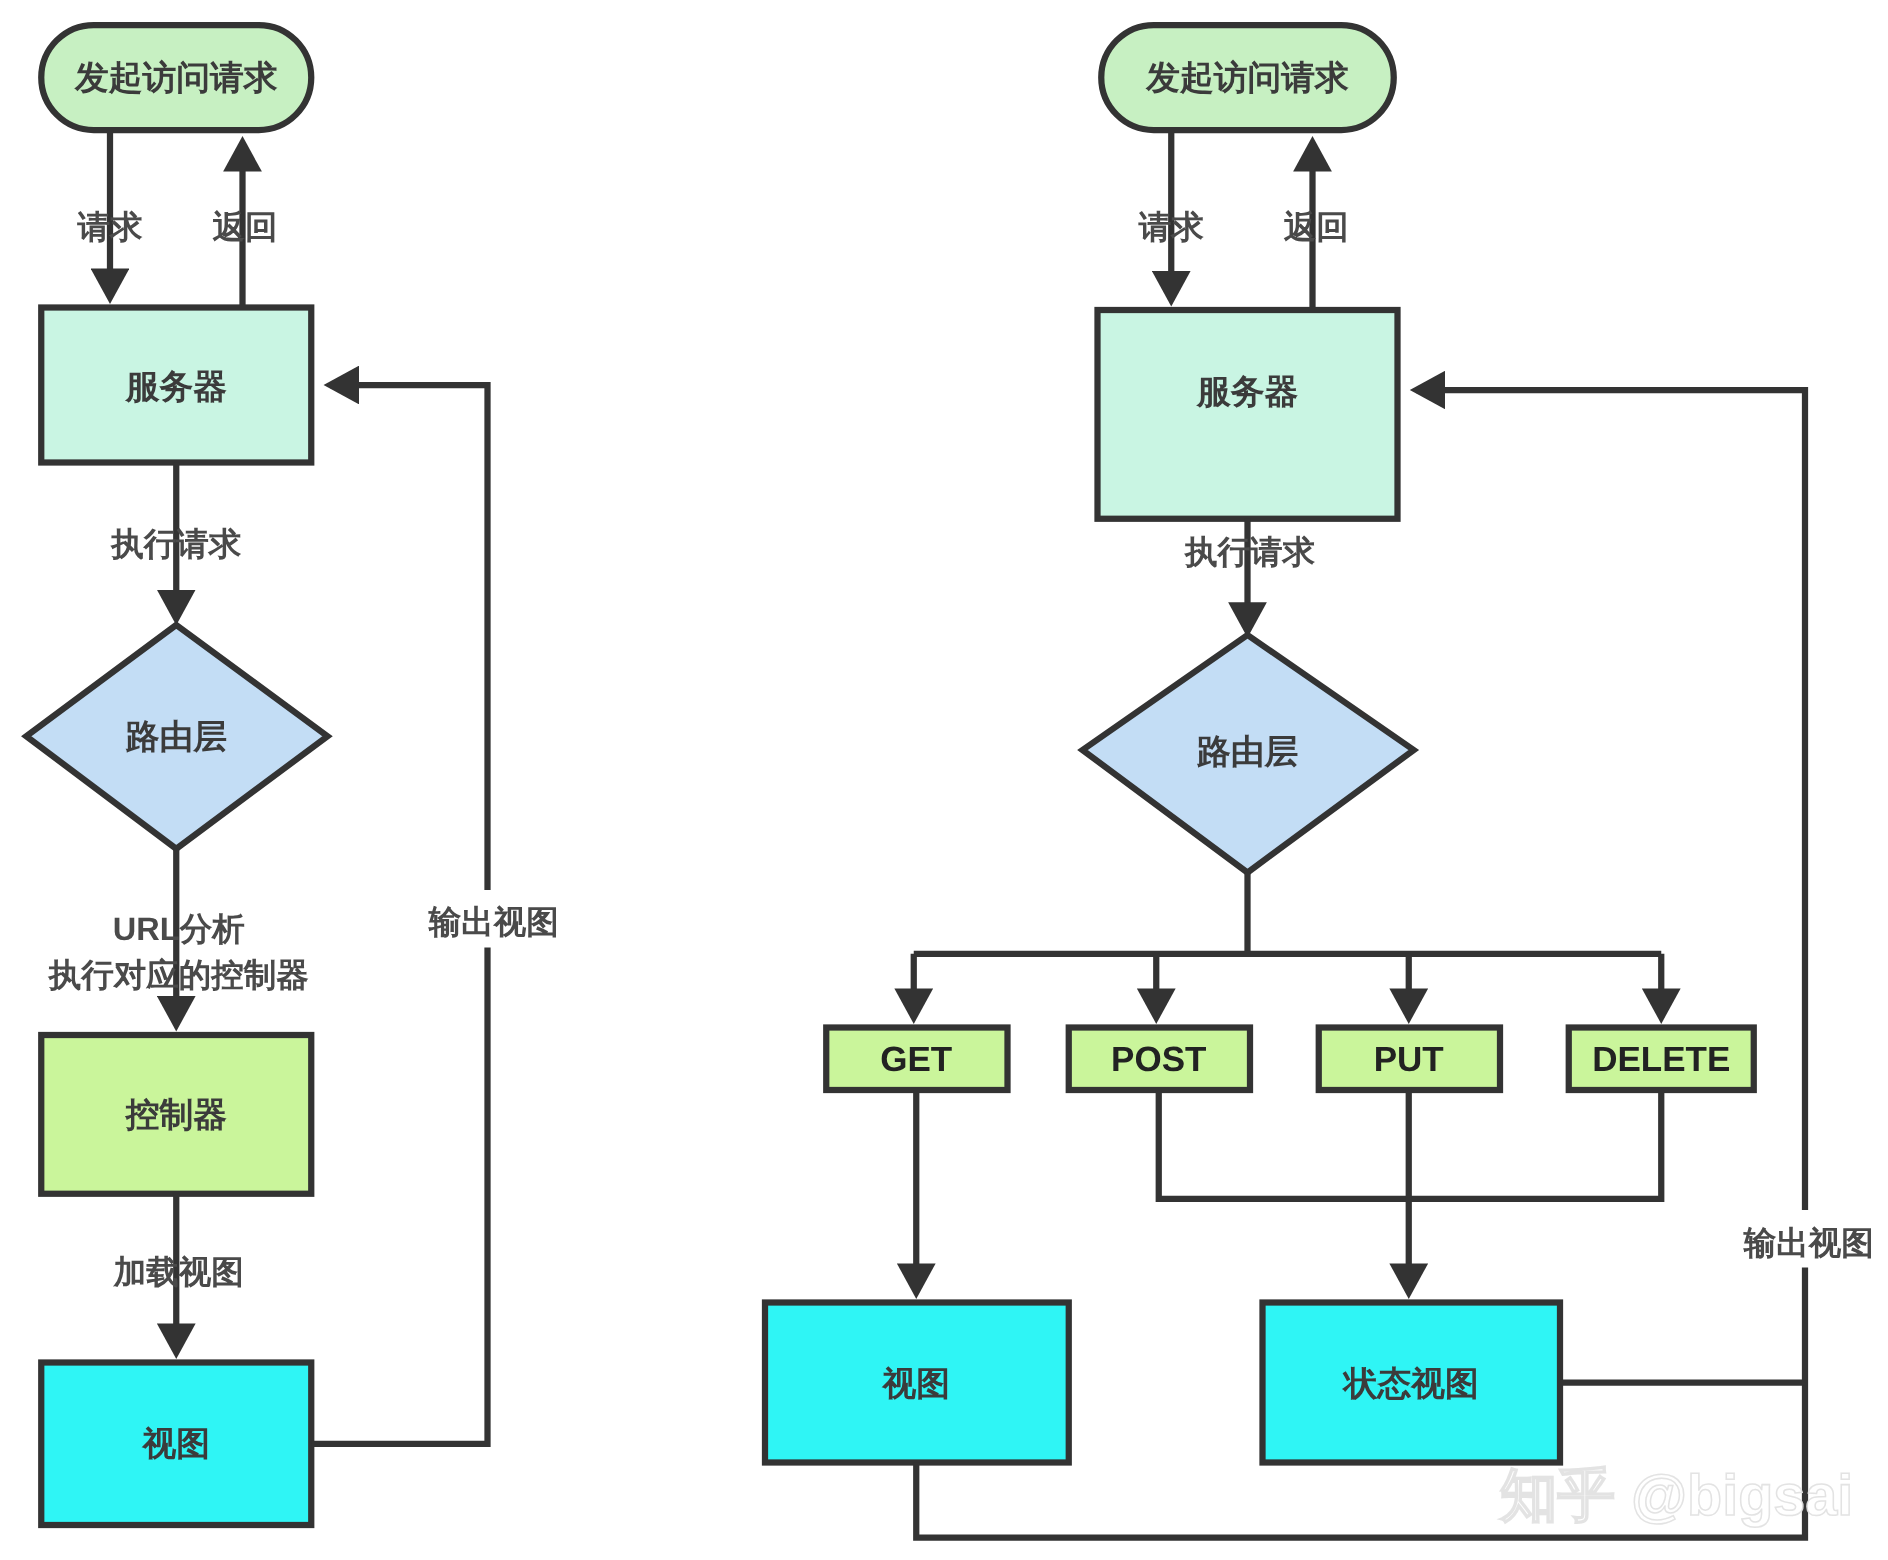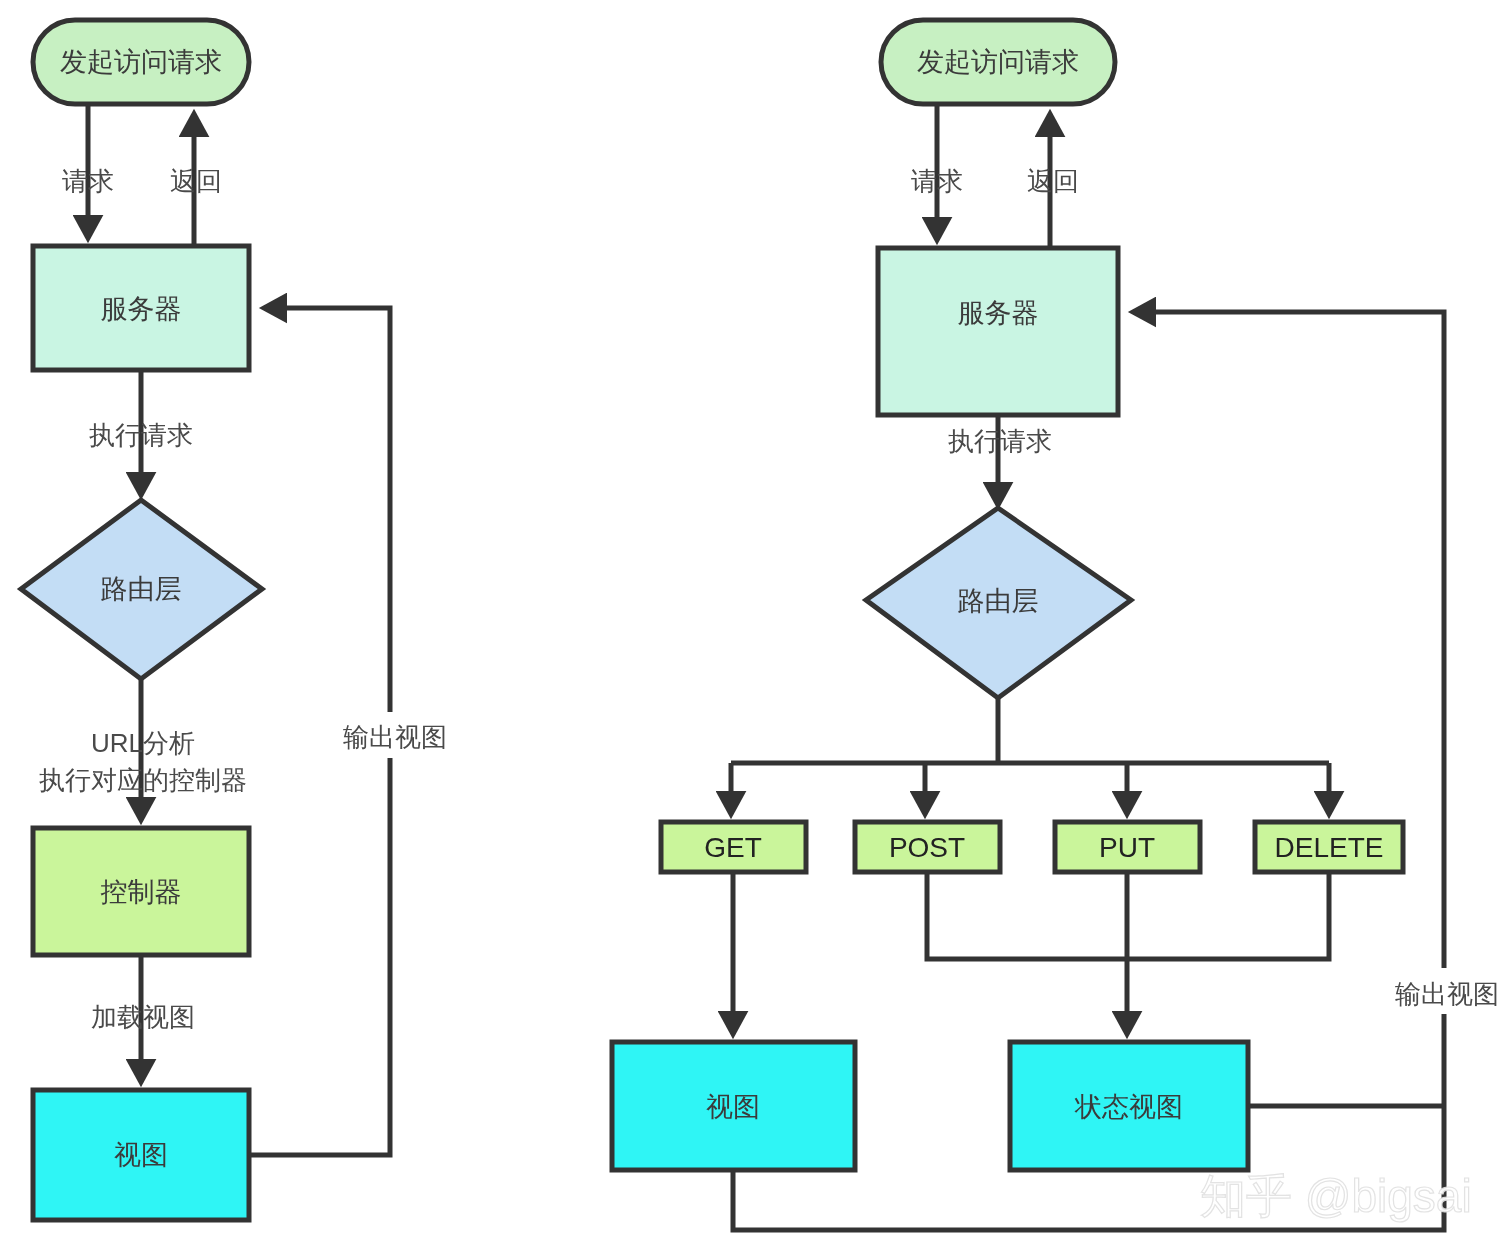--- a/index.html
+++ b/index.html
@@ -1,18 +1,18 @@
 <!DOCTYPE html>
 <html><head>
 <meta charset="utf-8">
 <style>
   html,body{margin:0;padding:0;background:#ffffff;}
   body{width:1510px;height:1248px;overflow:hidden;
        font-family:"Liberation Sans","DejaVu Sans",sans-serif;}
-  #canvas{position:relative;width:1510px;height:1084px;}
+  #canvas{position:relative;width:1510px;height:1084px;font-weight:bold;}
   svg{display:block;}
   .node-text{font-size:27px;fill:#3b3b3b;font-family:"Liberation Sans","DejaVu Sans",sans-serif;}
   .edge-text{font-size:26px;fill:#4a4a4a;font-family:"Liberation Sans","DejaVu Sans",sans-serif;}
   .method-text{font-size:28px;fill:#222222;font-family:"Liberation Sans","DejaVu Sans",sans-serif;}
   .wm-text{font-size:46px;fill:#ffffff;stroke:#e2e2e2;stroke-width:1.2px;
            font-family:"Liberation Sans","DejaVu Sans",sans-serif;opacity:.95;}
   .shape{stroke:#333333;stroke-width:5;}
   .lnk{stroke:#333333;stroke-width:5;fill:none;stroke-linecap:butt;}
 </style>
 </head>

